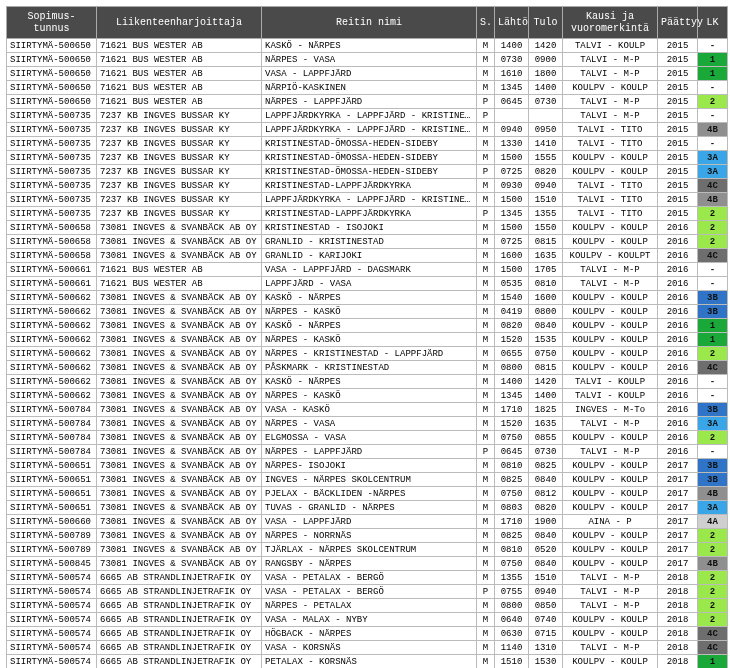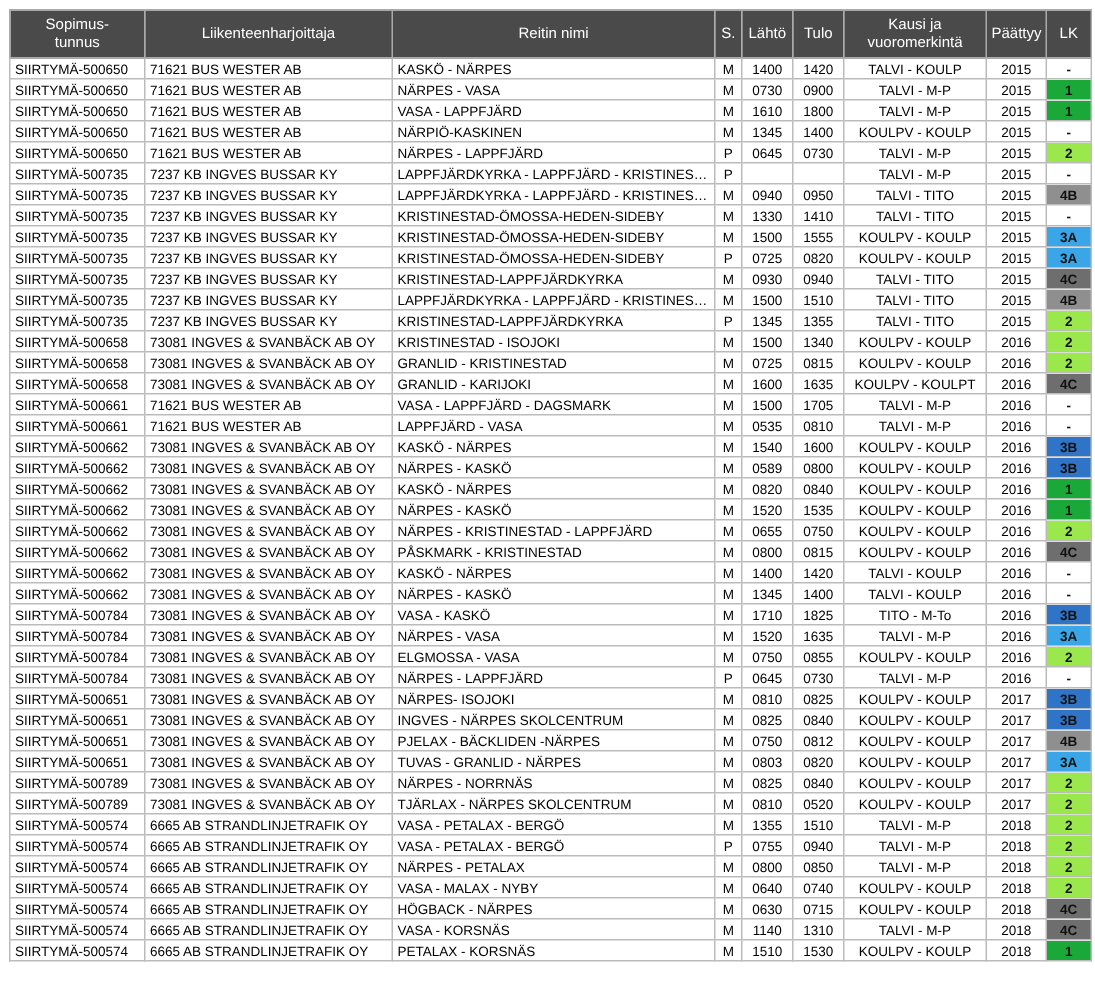--- a/index.html
+++ b/index.html
@@ -1,17 +1,17 @@
 <!DOCTYPE html>
 <html><head>
 <meta charset="utf-8">
 <style>
 body { margin:0; font-family:Arial,Helvetica,sans-serif; font-size:10px; background:#fff;}
 .page { width:730px; box-sizing:border-box; padding:6px; }
-table { width:100%; border-collapse:collapse; table-layout:fixed; }
+table { width:100%; border-collapse:collapse; table-layout:fixed;font-family:Liberation Mono, monospace; }
 th { background:#4a4a4a; color:#fff; font-weight:normal; font-size:10px; padding:4px 3px; border:1px solid #aaa; text-align:center; line-height:1.15;}
 td { border:1px solid #bbb; font-size:9px; padding:1.5px 3px; overflow:hidden; white-space:nowrap; text-overflow:ellipsis; }
 td.c { text-align:center; }
 .lk { font-weight:bold; text-align:center; color:#111;}
 .lk-dash { text-align:center;}
 </style>
 </head>
 <body>
 <div class="page">
 
@@ -183,21 +183,21 @@
           <td class="c">TALVI - TITO</td>
           <td class="c">2015</td>
           <td class="lk" style="background: rgb(155, 232, 77);">2</td>
         </tr>
         <tr>
           <td>SIIRTYMÄ-500658</td>
           <td>73081 INGVES &amp; SVANBÄCK AB OY</td>
           <td>KRISTINESTAD - ISOJOKI</td>
           <td class="c">M</td>
           <td class="c">1500</td>
-          <td class="c">1340</td>
+          <td class="c">1550</td>
           <td class="c">KOULPV - KOULP</td>
           <td class="c">2016</td>
           <td class="lk" style="background: rgb(155, 232, 77);">2</td>
         </tr>
         <tr>
           <td>SIIRTYMÄ-500658</td>
           <td>73081 INGVES &amp; SVANBÄCK AB OY</td>
           <td>GRANLID - KRISTINESTAD</td>
           <td class="c">M</td>
           <td class="c">0725</td>
@@ -248,21 +248,21 @@
           <td class="c">1600</td>
           <td class="c">KOULPV - KOULP</td>
           <td class="c">2016</td>
           <td class="lk" style="background: rgb(47, 116, 198);">3B</td>
         </tr>
         <tr>
           <td>SIIRTYMÄ-500662</td>
           <td>73081 INGVES &amp; SVANBÄCK AB OY</td>
           <td>NÄRPES - KASKÖ</td>
           <td class="c">M</td>
-          <td class="c">0589</td>
+          <td class="c">0419</td>
           <td class="c">0800</td>
           <td class="c">KOULPV - KOULP</td>
           <td class="c">2016</td>
           <td class="lk" style="background: rgb(47, 116, 198);">3B</td>
         </tr>
         <tr>
           <td>SIIRTYMÄ-500662</td>
           <td>73081 INGVES &amp; SVANBÄCK AB OY</td>
           <td>KASKÖ - NÄRPES</td>
           <td class="c">M</td>
@@ -327,21 +327,21 @@
           <td class="c">2016</td>
           <td class="lk lk-dash" style="background: rgb(255, 255, 255);">-</td>
         </tr>
         <tr>
           <td>SIIRTYMÄ-500784</td>
           <td>73081 INGVES &amp; SVANBÄCK AB OY</td>
           <td>VASA - KASKÖ</td>
           <td class="c">M</td>
           <td class="c">1710</td>
           <td class="c">1825</td>
-          <td class="c">TITO - M-To</td>
+          <td class="c">INGVES - M-To</td>
           <td class="c">2016</td>
           <td class="lk" style="background: rgb(47, 116, 198);">3B</td>
         </tr>
         <tr>
           <td>SIIRTYMÄ-500784</td>
           <td>73081 INGVES &amp; SVANBÄCK AB OY</td>
           <td>NÄRPES - VASA</td>
           <td class="c">M</td>
           <td class="c">1520</td>
           <td class="c">1635</td>
@@ -409,40 +409,62 @@
           <td>73081 INGVES &amp; SVANBÄCK AB OY</td>
           <td>TUVAS - GRANLID - NÄRPES</td>
           <td class="c">M</td>
           <td class="c">0803</td>
           <td class="c">0820</td>
           <td class="c">KOULPV - KOULP</td>
           <td class="c">2017</td>
           <td class="lk" style="background: rgb(58, 166, 232);">3A</td>
         </tr>
         <tr>
+          <td>SIIRTYMÄ-500660</td>
+          <td>73081 INGVES &amp; SVANBÄCK AB OY</td>
+          <td>VASA - LAPPFJÄRD</td>
+          <td class="c">M</td>
+          <td class="c">1710</td>
+          <td class="c">1900</td>
+          <td class="c">AINA - P</td>
+          <td class="c">2017</td>
+          <td class="lk" style="background: rgb(207, 207, 207);">4A</td>
+        </tr>
+        <tr>
           <td>SIIRTYMÄ-500789</td>
           <td>73081 INGVES &amp; SVANBÄCK AB OY</td>
           <td>NÄRPES - NORRNÄS</td>
           <td class="c">M</td>
           <td class="c">0825</td>
           <td class="c">0840</td>
           <td class="c">KOULPV - KOULP</td>
           <td class="c">2017</td>
           <td class="lk" style="background: rgb(155, 232, 77);">2</td>
         </tr>
         <tr>
           <td>SIIRTYMÄ-500789</td>
           <td>73081 INGVES &amp; SVANBÄCK AB OY</td>
           <td>TJÄRLAX - NÄRPES SKOLCENTRUM</td>
           <td class="c">M</td>
           <td class="c">0810</td>
           <td class="c">0520</td>
           <td class="c">KOULPV - KOULP</td>
           <td class="c">2017</td>
           <td class="lk" style="background: rgb(155, 232, 77);">2</td>
+        </tr>
+        <tr>
+          <td>SIIRTYMÄ-500845</td>
+          <td>73081 INGVES &amp; SVANBÄCK AB OY</td>
+          <td>RANGSBY - NÄRPES</td>
+          <td class="c">M</td>
+          <td class="c">0750</td>
+          <td class="c">0840</td>
+          <td class="c">KOULPV - KOULP</td>
+          <td class="c">2017</td>
+          <td class="lk" style="background: rgb(143, 143, 143);">4B</td>
         </tr>
         <tr>
           <td>SIIRTYMÄ-500574</td>
           <td>6665 AB STRANDLINJETRAFIK OY</td>
           <td>VASA - PETALAX - BERGÖ</td>
           <td class="c">M</td>
           <td class="c">1355</td>
           <td class="c">1510</td>
           <td class="c">TALVI - M-P</td>
           <td class="c">2018</td>

